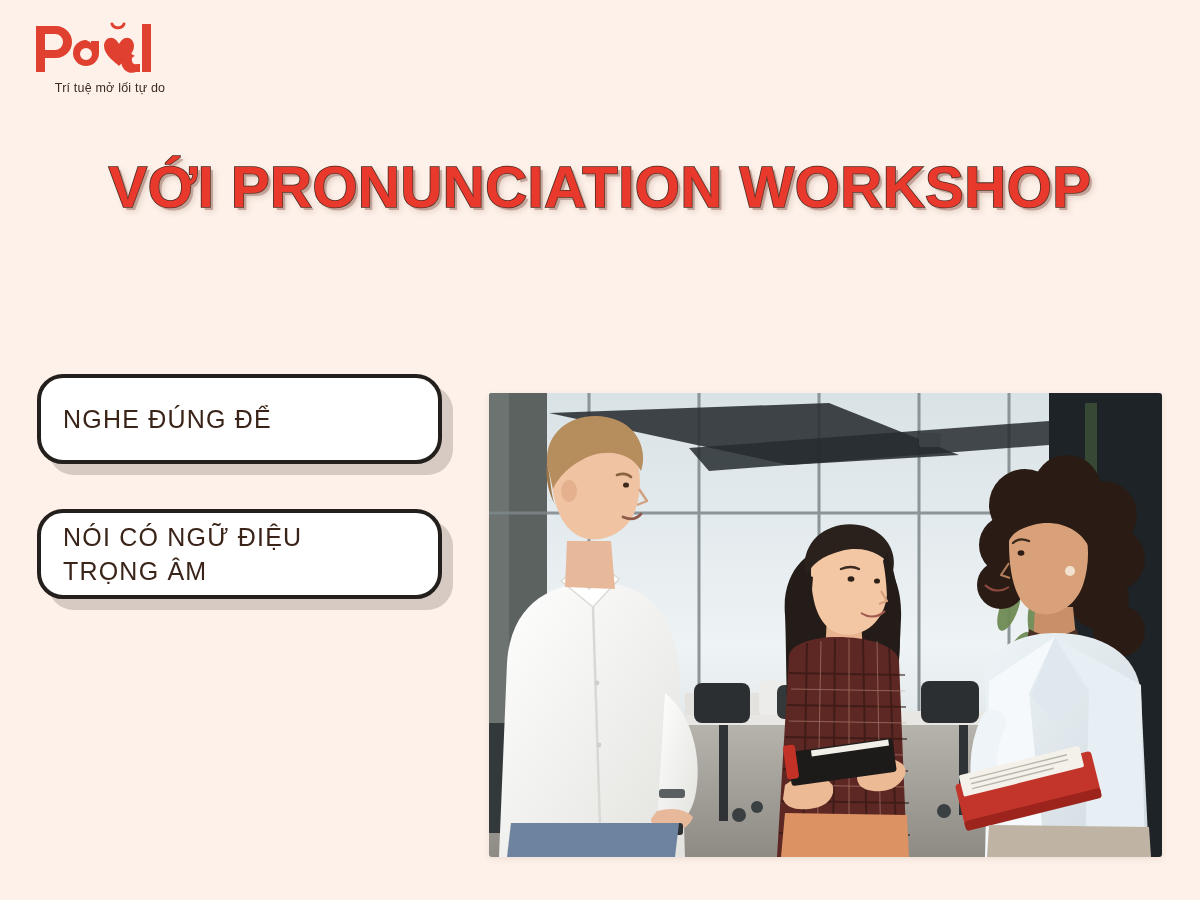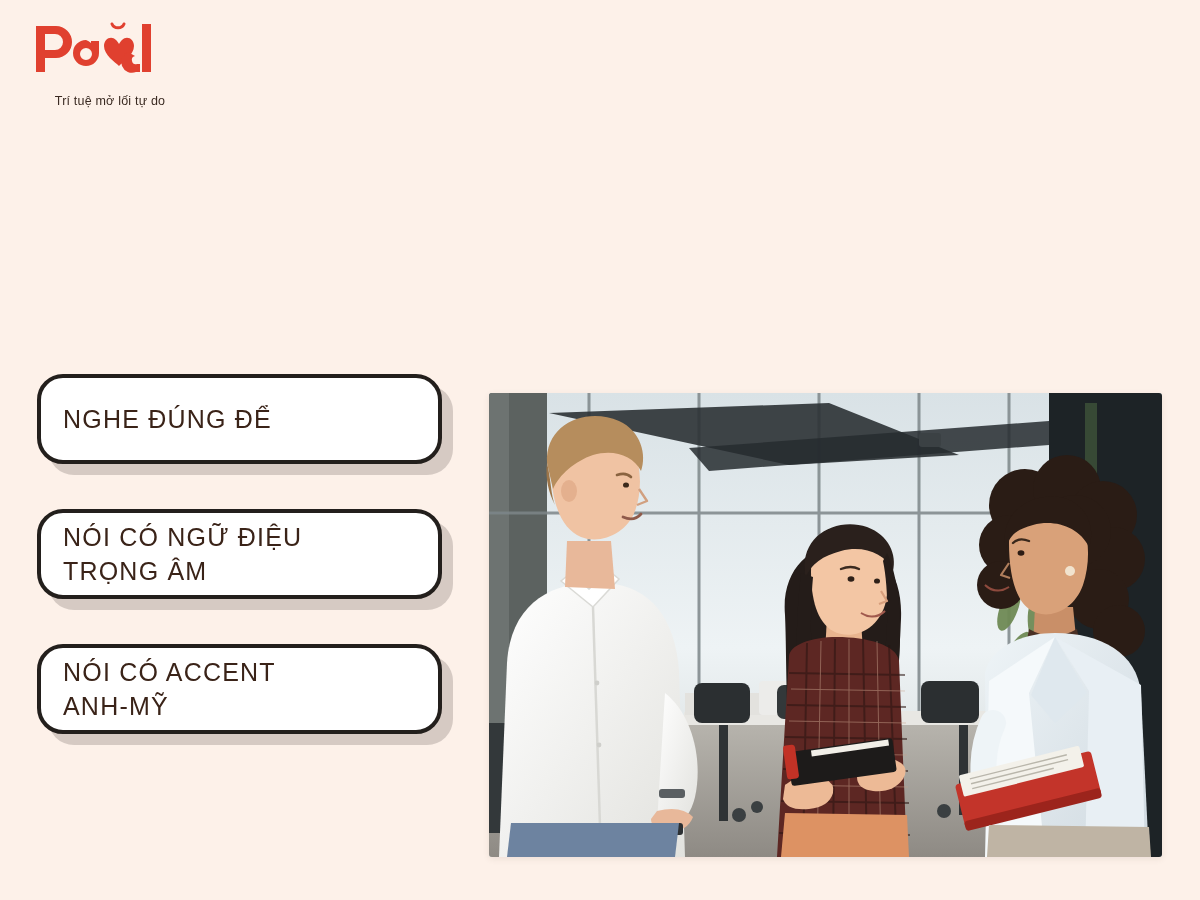--- a/index.html
+++ b/index.html
@@ -27,21 +27,21 @@
     width:160px;
   }
   .logo-svg { display:block; }
   .logo-tagline {
     font-family:"Liberation Sans", sans-serif;
     font-size:12.5px;
     letter-spacing:0.2px;
     color:#3a2a22;
     text-align:center;
     width:160px;
-    margin-top:16px;
+    margin-top:3px;
     white-space:nowrap;
   }
 
   
   .headline {
     position:absolute;
     left:0; top:150px;
     width:1200px;
     text-align:center;
   }
@@ -121,37 +121,34 @@
 
         <path d="M112 8 h9 v48 h-9 z" fill="#e0402f"></path>
 
         <path d="M98 36 a10 10 0 0 0 8 20 h4 v-8 h-3 a4 4 0 0 1 -2 -8 z" fill="#e0402f"></path>
       </svg>
     </div>
     <div class="logo-tagline">Trí tuệ mở lối tự do</div>
   </div>
 
   <div class="headline">
+    <div class="headline-line">VỚI PRONUNCIATION WORKSHOP</div>
   </div>
 
   <div class="features">
 
     <div class="feature-box">
       <div class="feature-line">NGHE ĐÚNG ĐỂ</div>
     </div>
 
     <div class="feature-box">
       <div class="feature-line">NÓI CÓ NGỮ ĐIỆU</div>
       <div class="feature-line">TRỌNG ÂM</div>
     </div>
 
-    <div class="feature-box">
-      <div class="feature-line">NÓI CÓ ACCENT</div>
-      <div class="feature-line">ANH-MỸ</div>
-    </div>
 
   </div>
 
   <div class="photo">
     <svg viewBox="0 0 673 464" preserveAspectRatio="xMidYMid slice">
       <defs>
         <linearGradient id="win" x1="0" y1="0" x2="0" y2="1">
           <stop offset="0%" stop-color="#d9e2e6"></stop>
           <stop offset="55%" stop-color="#eef3f5"></stop>
           <stop offset="100%" stop-color="#cfd6d6"></stop>

